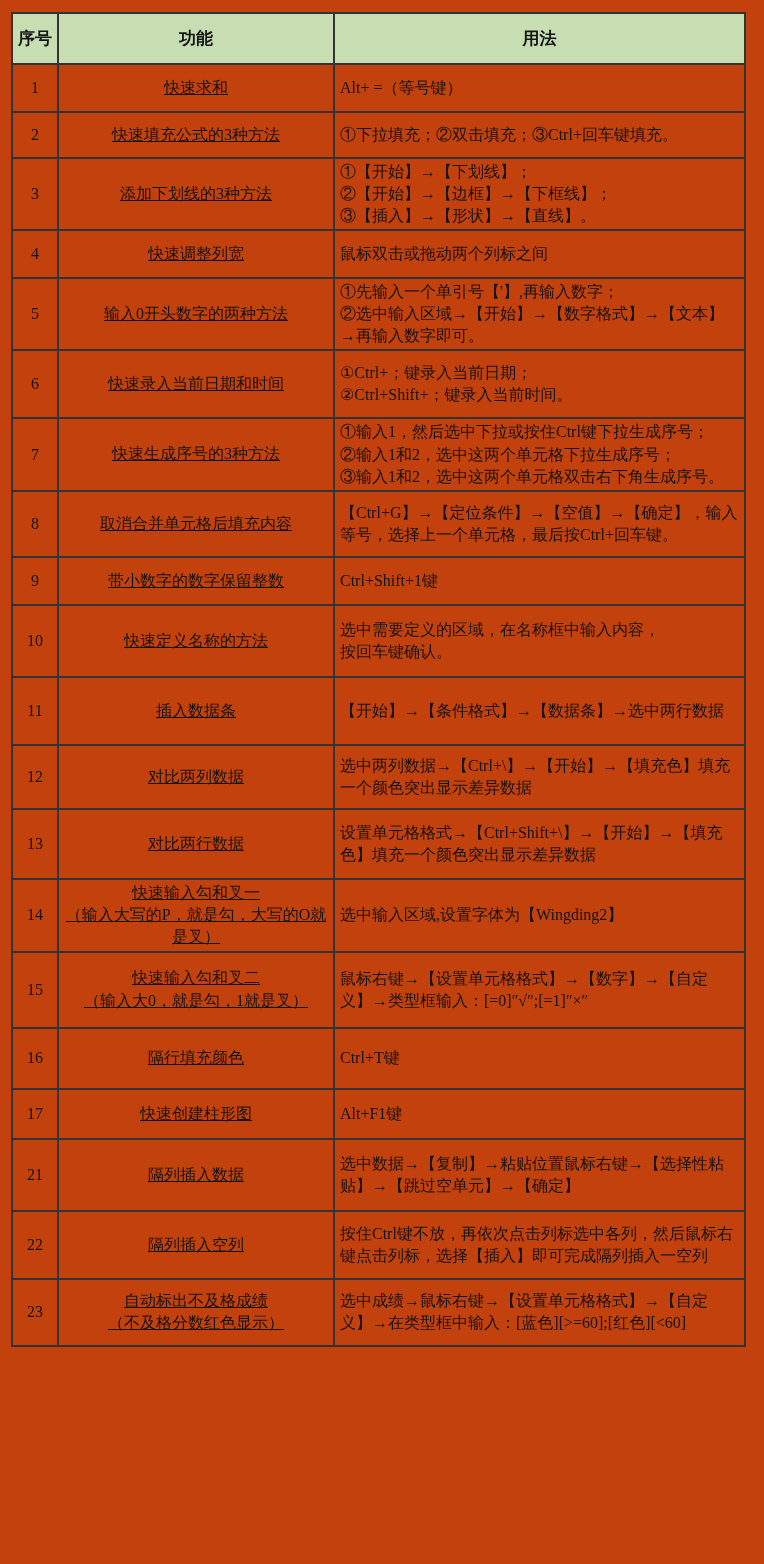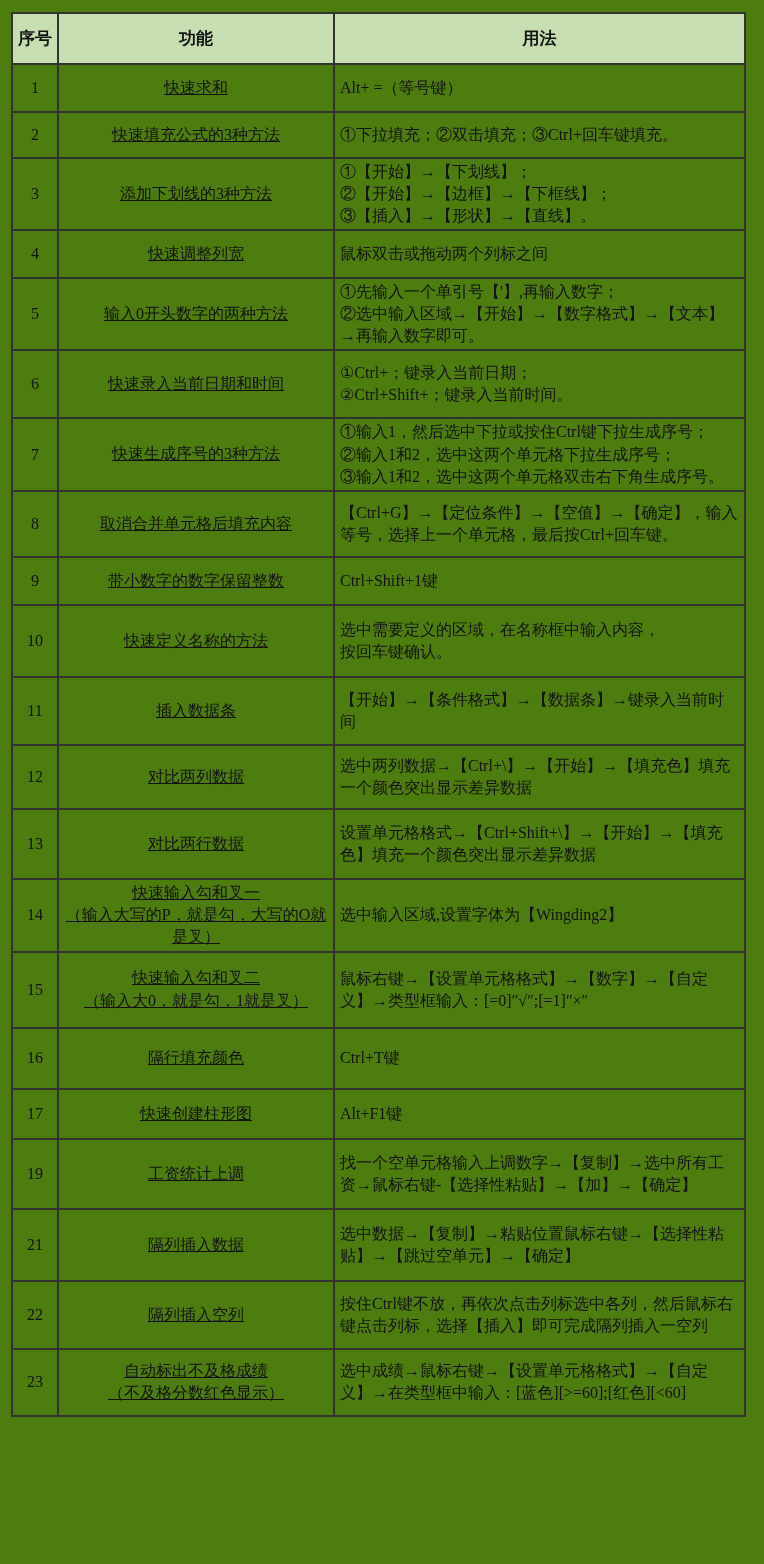--- a/index.html
+++ b/index.html
@@ -8,21 +8,21 @@
     background: #ffffff;
     width: 764px;
     height: 1564px;
     font-family: "Liberation Serif", "DejaVu Serif", serif;
     color: #141414;
   }
   .page {
     position: relative;
     width: 764px;
     height: 1564px;
-    background: #4d7c0f;
+    background: #c2410c;
     overflow: hidden;
   }
   table.shortcuts {
     position: absolute;
     left: 11px;
     top: 12px;
     width: 733px;
     border-collapse: collapse;
     table-layout: fixed;
   }
@@ -131,21 +131,21 @@
       </tr>
       <tr style="height:72px">
         <td class="no">10</td>
         <td class="func">快速定义名称的方法</td>
         <td class="usage">选中需要定义的区域，在名称框中输入内容，
 按回车键确认。</td>
       </tr>
       <tr style="height:68px">
         <td class="no">11</td>
         <td class="func">插入数据条</td>
-        <td class="usage">【开始】→【条件格式】→【数据条】→键录入当前时间</td>
+        <td class="usage">【开始】→【条件格式】→【数据条】→选中两行数据</td>
       </tr>
       <tr style="height:64px">
         <td class="no">12</td>
         <td class="func">对比两列数据</td>
         <td class="usage">选中两列数据→【Ctrl+\】→【开始】→【填充色】填充一个颜色突出显示差异数据</td>
       </tr>
       <tr style="height:70px">
         <td class="no">13</td>
         <td class="func">对比两行数据</td>
         <td class="usage">设置单元格格式→【Ctrl+Shift+\】→【开始】→【填充色】填充一个颜色突出显示差异数据</td>
@@ -165,25 +165,20 @@
       <tr style="height:61px">
         <td class="no">16</td>
         <td class="func">隔行填充颜色</td>
         <td class="usage">Ctrl+T键</td>
       </tr>
       <tr style="height:50px">
         <td class="no">17</td>
         <td class="func">快速创建柱形图</td>
         <td class="usage">Alt+F1键</td>
       </tr>
-      <tr style="height:70px">
-        <td class="no">19</td>
-        <td class="func">工资统计上调</td>
-        <td class="usage">找一个空单元格输入上调数字→【复制】→选中所有工资→鼠标右键-【选择性粘贴】→【加】→【确定】</td>
-      </tr>
       <tr style="height:72px">
         <td class="no">21</td>
         <td class="func">隔列插入数据</td>
         <td class="usage">选中数据→【复制】→粘贴位置鼠标右键→【选择性粘贴】→【跳过空单元】→【确定】</td>
       </tr>
       <tr style="height:68px">
         <td class="no">22</td>
         <td class="func">隔列插入空列</td>
         <td class="usage">按住Ctrl键不放，再依次点击列标选中各列，然后鼠标右键点击列标，选择【插入】即可完成隔列插入一空列</td>
       </tr>

